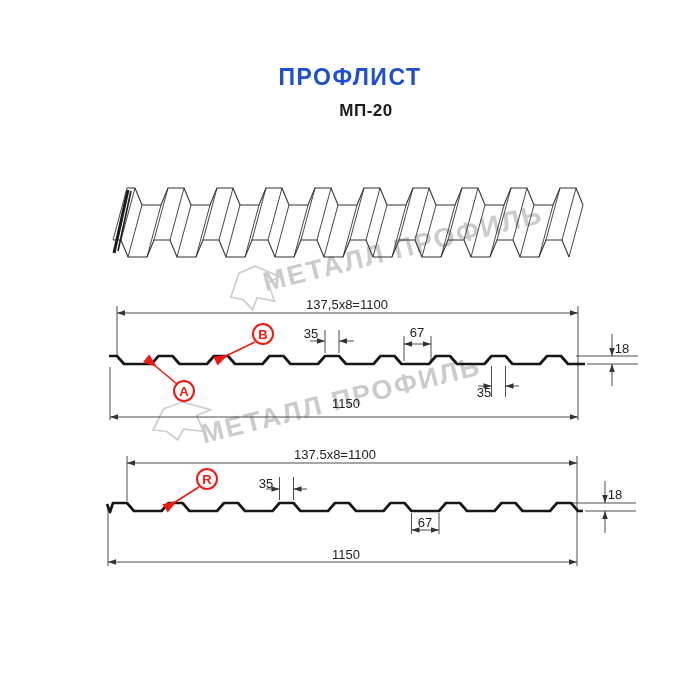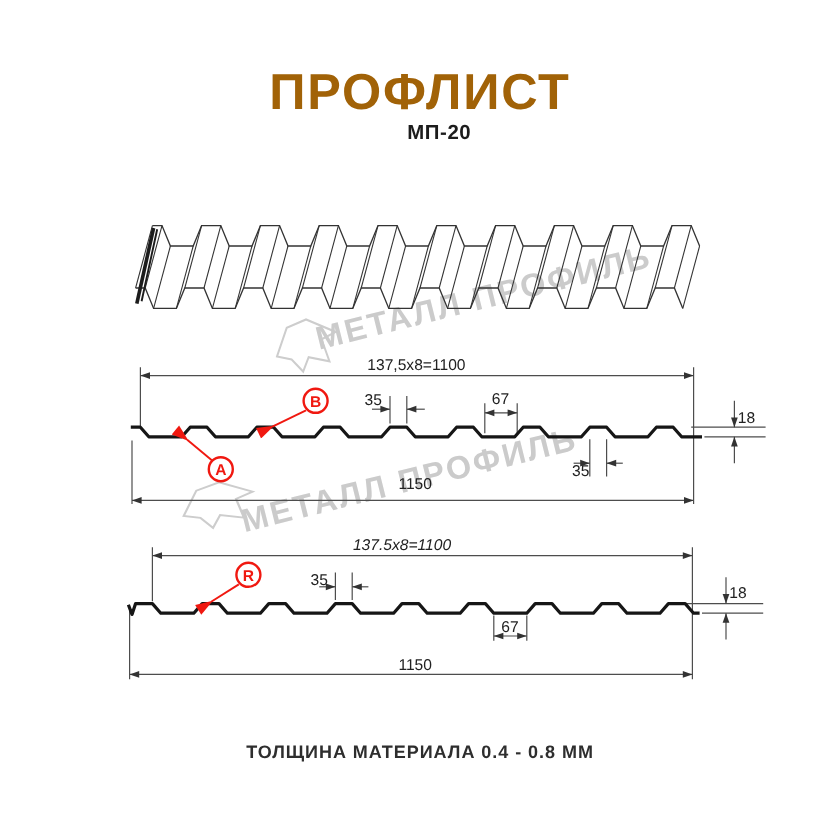--- a/index.html
+++ b/index.html
@@ -1,20 +1,20 @@
 <!DOCTYPE html>
 <html><head>
 <meta charset="utf-8">
 <style>
   html,body{margin:0;padding:0;background:#ffffff;}
   #page{position:relative;width:700px;height:700px;background:#ffffff;overflow:hidden;
         font-family:"Liberation Sans", sans-serif;}
   #draw{position:absolute;left:0;top:0;}
   .txt{position:absolute;transform:translate(-50%,-50%);white-space:nowrap;color:#1f1f1f;}
-  .title{font-size:42px;font-weight:bold;letter-spacing:1.5px;color:#a16207;}
+  .title{font-size:23px;font-weight:bold;letter-spacing:1.5px;color:#1d4ed8;}
   .subtitle{font-size:17px;font-weight:bold;letter-spacing:0.5px;color:#1c1c1c;}
   .dim{font-size:13px;color:#222222;text-align:center;}
   .footer{font-size:15px;font-weight:bold;letter-spacing:0.8px;color:#2e2e2e;}
   .clabel{position:absolute;width:22px;height:22px;border:2px solid #f01810;border-radius:50%;
           box-sizing:border-box;display:flex;align-items:center;justify-content:center;
           font-size:13px;font-weight:bold;color:#f01810;background:rgba(255,255,255,0.0);
           transform:translate(-50%,-50%);}
   .wmtext{font-weight:bold;letter-spacing:2px;}
 </style>
 </head>
@@ -158,24 +158,23 @@
   <div class="txt title" style="left:350px;top:77px;">ПРОФЛИСТ</div>
   <div class="txt subtitle" style="left:366px;top:111px;">МП-20</div>
 
   <div class="txt dim" style="left:347px;top:304px;">137,5x8=1100</div>
   <div class="txt dim" style="left:311px;top:333px;">35</div>
   <div class="txt dim" style="left:417px;top:332px;">67</div>
   <div class="txt dim" style="left:484px;top:392px;">35</div>
   <div class="txt dim" style="left:622px;top:348px;">18</div>
   <div class="txt dim" style="left:346px;top:403px;">1150</div>
 
-  <div class="txt dim" style="left:335px;top:454px;font-style:italic;">137.5x8=1100</div>
+  <div class="txt dim" style="left:335px;top:454px;">137.5x8=1100</div>
   <div class="txt dim" style="left:266px;top:483px;">35</div>
   <div class="txt dim" style="left:425px;top:522px;">67</div>
   <div class="txt dim" style="left:615px;top:494px;">18</div>
   <div class="txt dim" style="left:346px;top:554px;">1150</div>
 
   <div class="clabel" style="left:184px;top:391px;">A</div>
   <div class="clabel" style="left:263px;top:334px;">B</div>
   <div class="clabel" style="left:207px;top:479px;">R</div>
 
-  <div class="txt footer" style="left:350px;top:627px;">ТОЛЩИНА МАТЕРИАЛА 0.4 - 0.8 ММ</div>
 </div>
 
 </body></html>

